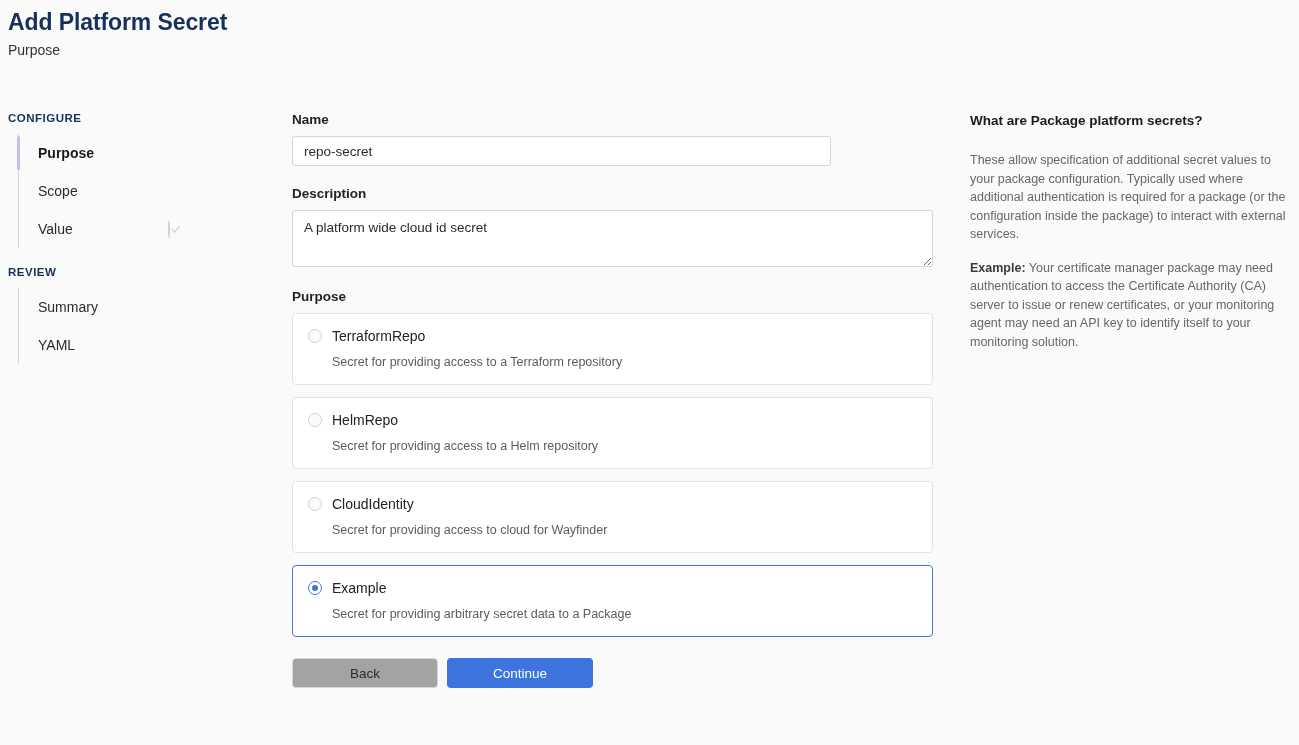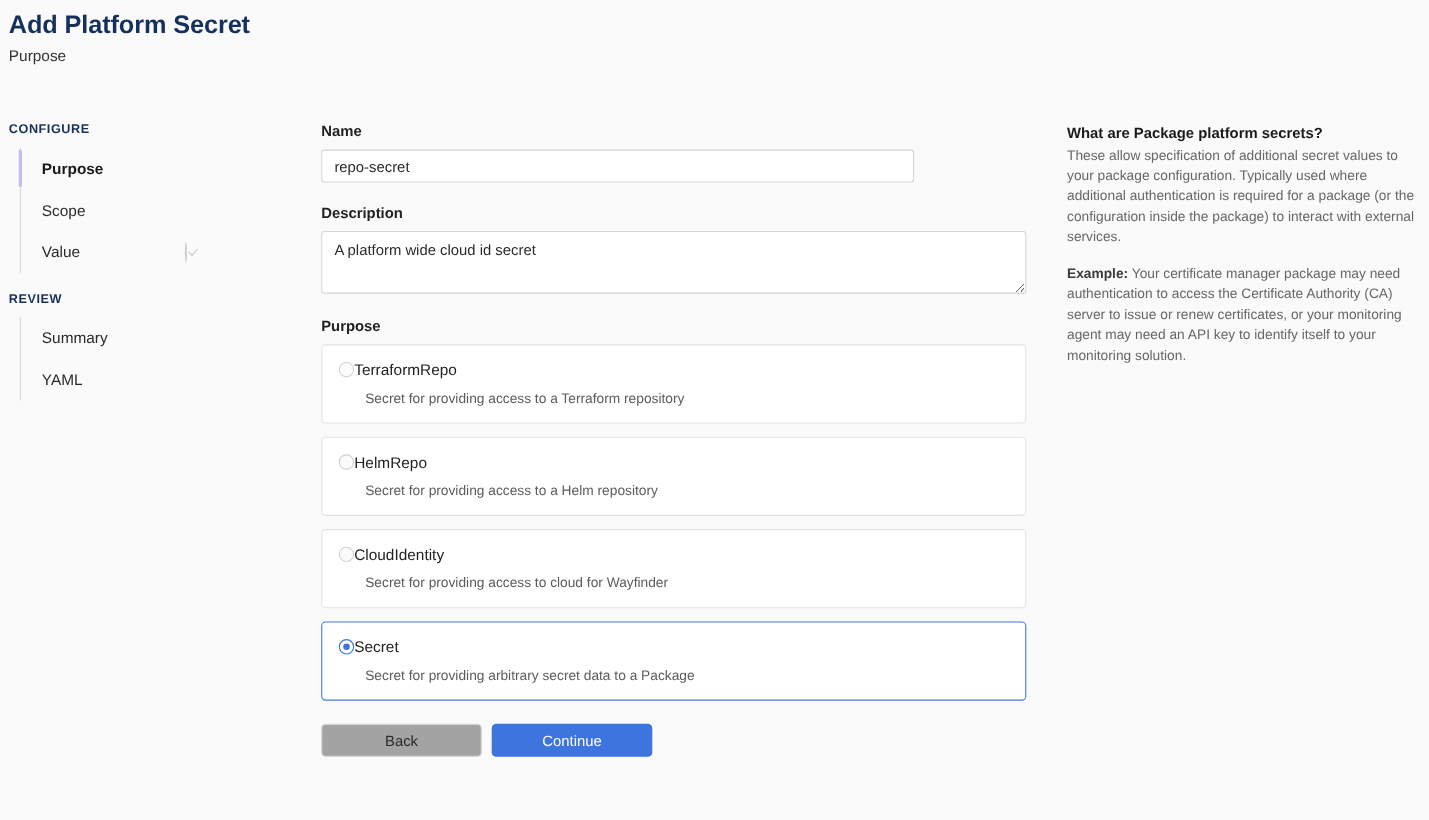--- a/index.html
+++ b/index.html
@@ -94,21 +94,21 @@
   .spacer-18 { height: 20px; }
   .spacer-20 { height: 22px; }
 
   
   .option-card {
     width: 641px; border: 1px solid #e3e3e3; border-radius: 4px;
     background: #ffffff; padding: 14px 14px 14px 15px;
     margin-bottom: 12px; position: relative;
   }
   .option-card.selected { border: 1px solid #4478dd; }
-  .option-head { display: flex; align-items: center; }
+  .option-head { display: flex; align-items: center; gap: 10px; }
   .radio {
     width: 14px; height: 14px; flex: 0 0 14px;
     border-radius: 50%; border: 1px solid #d2d2d2; background: #fbfbfb;
   }
   .radio.checked {
     border: 1px solid #3d74dd; background: #ffffff; position: relative;
   }
   .radio.checked::after {
     content: ""; position: absolute; left: 3px; top: 3px;
     width: 6px; height: 6px; border-radius: 50%; background: #3d74dd;
@@ -131,21 +131,21 @@
     border: 1px solid #d5d5d5;
   }
   .btn-primary {
     width: 146px; background: #3d74dd; color: #ffffff; border: none;
   }
 
   
   .help { position: absolute; left: 970px; top: 112px; width: 322px; }
   .help-title {
     font-size: 13.5px; font-weight: bold; color: #1b1b1b;
-    margin: 0 0 2px 0; line-height: 18px;
+    margin: 0 0 21px 0; line-height: 18px;
   }
   .help-text {
     font-size: 12.5px; color: #676767; line-height: 18.5px; margin: 0;
   }
   .help-text + .help-text { margin-top: 15px; }
   .help-strong { font-weight: bold; color: #3a3a3a; text-align: right; }
 </style>
 </head>
 <body>
 
@@ -231,21 +231,21 @@
       <div class="option-head">
         <span class="radio"></span>
         <span class="option-title">CloudIdentity</span>
       </div>
       <div class="option-desc">Secret for providing access to cloud for Wayfinder</div>
     </div>
 
     <div class="option-card selected">
       <div class="option-head">
         <span class="radio checked"></span>
-        <span class="option-title">Secret</span>
+        <span class="option-title">Example</span>
       </div>
       <div class="option-desc">Secret for providing arbitrary secret data to a Package</div>
     </div>
 
     <div class="actions">
       <button class="btn btn-secondary">Back</button>
       <button class="btn btn-primary">Continue</button>
     </div>
   </div>
 

